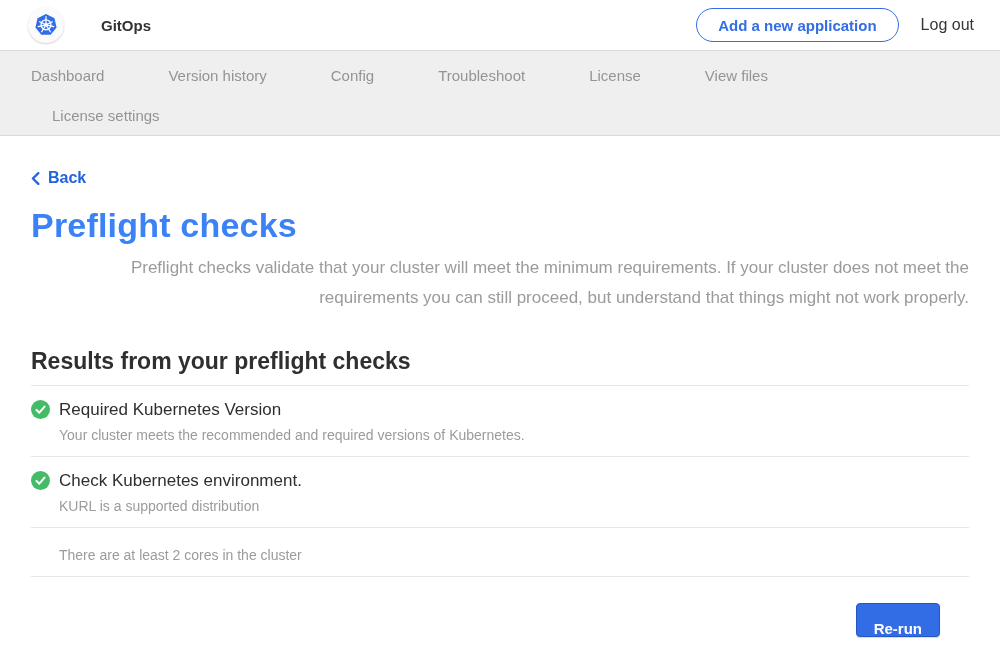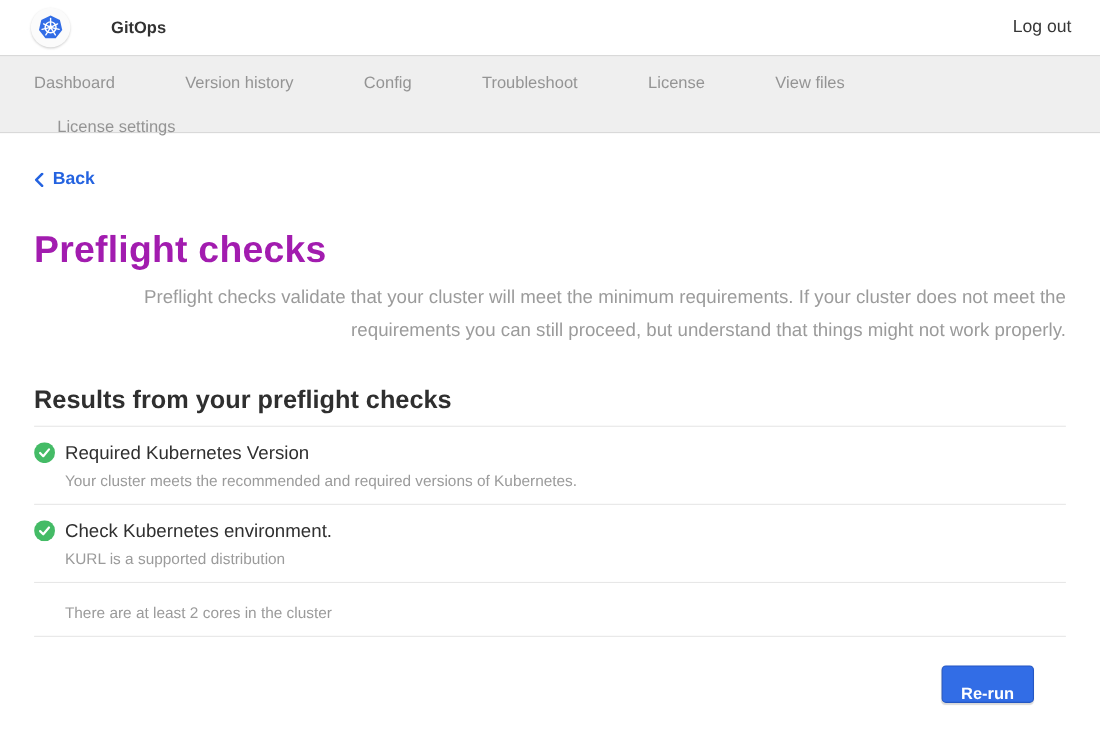--- a/index.html
+++ b/index.html
@@ -29,30 +29,30 @@
   .tab.active::after{content:"";position:absolute;left:0;right:0;bottom:0;height:3px;
     background:var(--accent);}
   .header-right{margin-left:auto;display:flex;align-items:center;gap:22px;}
   .pill-btn{border:1px solid var(--accent);color:var(--accent);background:#fff;
     border-radius:17px;height:34px;padding:0 21px;font-size:15px;font-weight:700;
     font-family:inherit;cursor:pointer;}
   .logout{font-size:16px;color:#373737;cursor:pointer;font-weight:400;}
 
   
   .subnav{background:var(--subnav-bg);border-top:1px solid var(--border-light);
-    border-bottom:1px solid var(--border-light);padding:0 0 0 31px;height:71px;}
+    border-bottom:1px solid var(--border-light);padding:0 0 0 31px;height:86px;}
   .subnav-row1{display:flex;gap:64px;padding-top:15px;}
   .subnav-row2{display:flex;padding:20px 0 0 21px;}
   .subnav-item{font-size:15px;color:#949494;cursor:pointer;line-height:20px;}
 
   
   .main{padding:0 31px;}
   .back-link{margin-top:32px;display:inline-flex;align-items:center;gap:8px;
     color:#2463e0;font-size:16px;font-weight:700;cursor:pointer;line-height:20px;}
-  .page-title{margin-top:32px;font-size:34px;font-weight:700;color:#a21caf;
+  .page-title{margin-top:16px;font-size:34px;font-weight:700;color:#3b82f6;
     letter-spacing:.2px;line-height:40px;}
   .page-desc{margin-top:8px;font-size:17px;line-height:30px;color:var(--text-muted);
     max-width:945px;text-align:right;}
   .results-heading{margin-top:34px;font-size:23px;font-weight:700;color:#2f2f2f;
     line-height:28px;}
   .divider{border:none;border-top:1px solid var(--divider);margin:0;}
   .divider.first{margin-top:10px;}
   .check-row{padding:13px 0 12px;}
   .check-head{display:flex;align-items:center;gap:9px;}
   .check-icon{flex:0 0 auto;display:flex;}
@@ -84,20 +84,21 @@
         <circle cx="17" cy="16.8" r="2" fill="#ffffff"></circle>
       </svg>
     </div>
   </div>
 
   <div class="tabs">
     <div class="tab">GitOps</div>
   </div>
 
   <div class="header-right">
+    <button class="pill-btn">Add a new application</button>
     <span class="logout">Log out</span>
   </div>
 </div>
 
 <div class="subnav">
   <div class="subnav-row1">
     <span class="subnav-item">Dashboard</span>
     <span class="subnav-item">Version history</span>
     <span class="subnav-item">Config</span>
     <span class="subnav-item">Troubleshoot</span>

